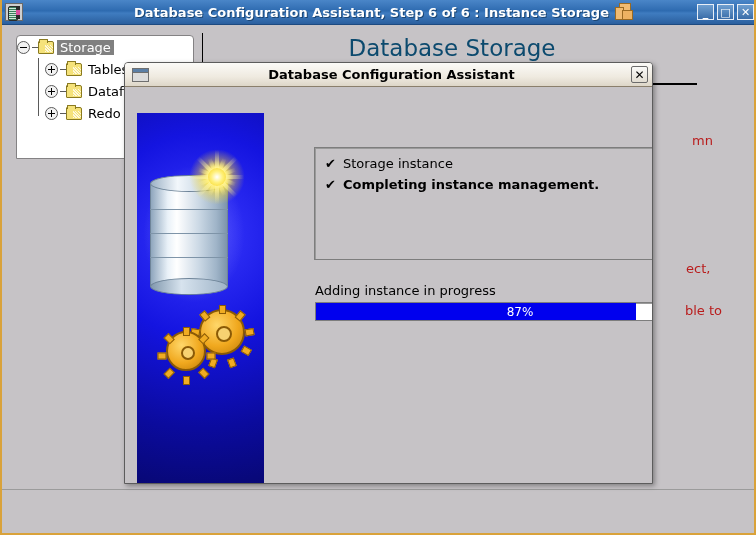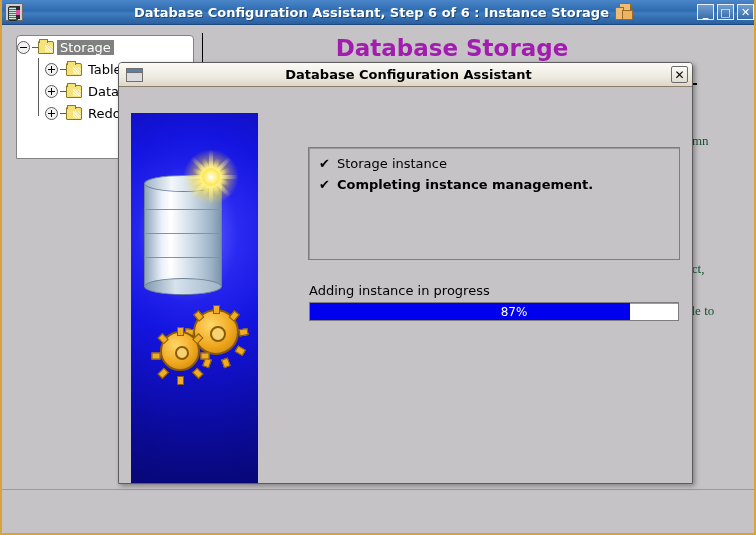--- a/index.html
+++ b/index.html
@@ -139,31 +139,31 @@
   .tree-label.selected { background: #808080; color: #ffffff; }
   .tree-vline {
     position: absolute; left: 21px; top: 22px;
     width: 1px; height: 58px; background: #5a5a5a;
   }
 
   
   #page-heading {
     position: absolute; left: 205px; top: 10px;
     width: 490px; text-align: center;
-    font-size: 23px; font-weight: bold; color: #a21caf;
+    font-size: 23px; font-weight: normal; color: #0c4a6e;
     white-space: nowrap;
   }
   #heading-rule {
     position: absolute; left: 205px; top: 58px;
     width: 490px; height: 2px; background: #000;
   }
 
   
   .frag {
-    position: absolute; font-size: 13px; color: #14532d; white-space: nowrap; font-family: Liberation Serif, serif;
+    position: absolute; font-size: 13px; color: #b91c1c; white-space: nowrap;
   }
   #frag-1 { left: 690px; top: 108px; }
   #frag-2 { left: 684px; top: 236px; }
   #frag-3 { left: 683px; top: 278px; }
 
   #content-divider {
     position: absolute; left: 200px; top: 8px;
     width: 1px; height: 412px; background: #000;
   }
 
@@ -174,22 +174,22 @@
   }
   #bottom-bar {
     position: absolute; left: 0; top: 464px;
     width: 752px; height: 42px;
     background: #c6c3c6;
     border-top: 1px solid #9b9b9b;
   }
 
   
   #dialog {
-    position: absolute; left: 116px; top: 62px;
-    width: 575px; height: 422px;
+    position: absolute; left: 122px; top: 62px;
+    width: 529px; height: 422px;
     background: #e5e5e5;
     border: 1px solid #5c5c5c;
     border-radius: 4px 4px 0 0;
     box-shadow: 2px 2px 5px rgba(0,0,0,.35);
     overflow: hidden;
   }
   #dlg-titlebar {
     position: relative; height: 24px;
     background: linear-gradient(to bottom, #fbfaf7 0%, #efeae0 60%, #ddd6c8 100%);
     border-bottom: 1px solid #8a7f6c;

